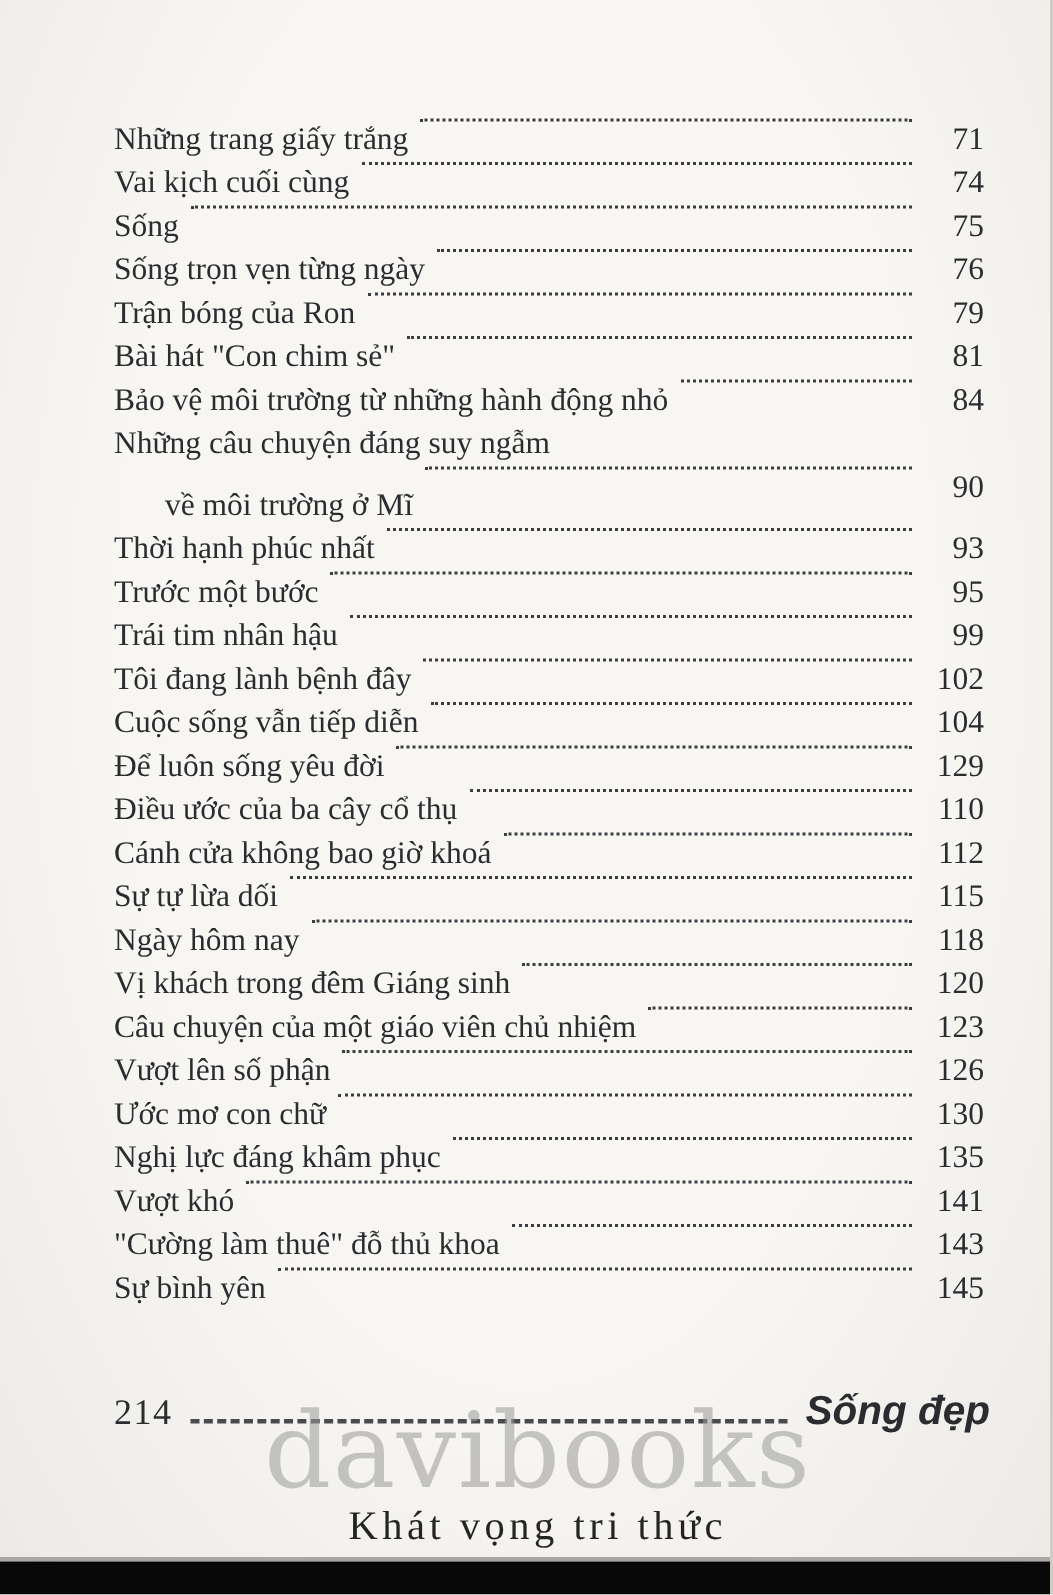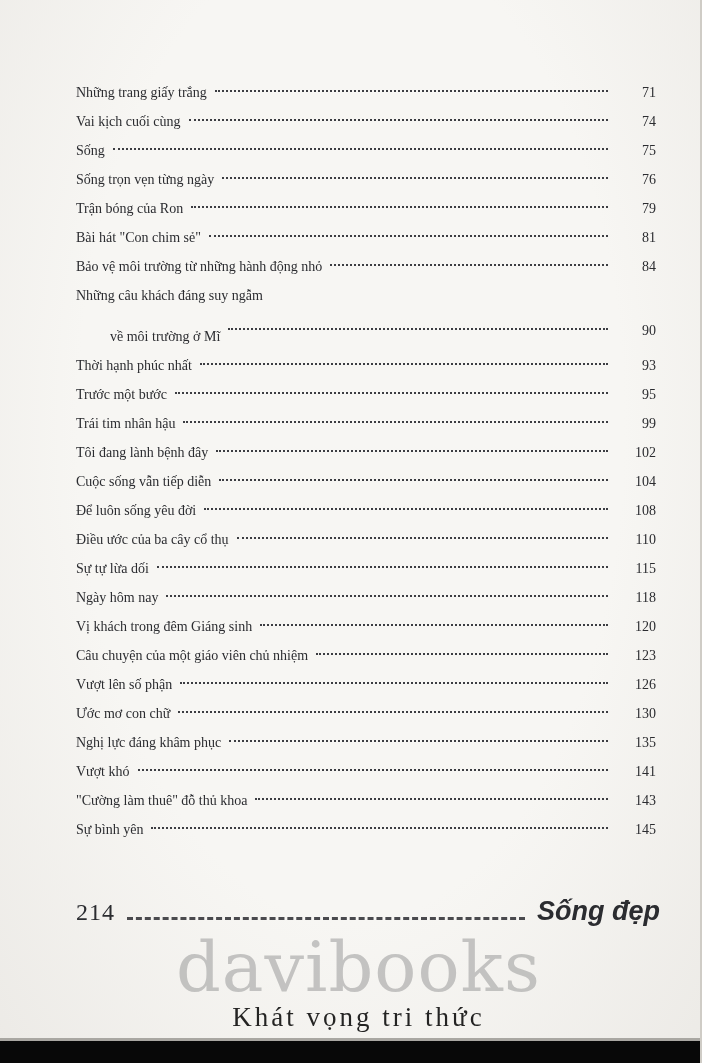--- a/index.html
+++ b/index.html
@@ -20,23 +20,23 @@
     position: absolute;
     inset: 0;
     border-right: 2px solid #cfccc6;
   }
   
   .toc {
     padding: 78px 44px 0 76px;
   }
   .toc-row {
     display: flex;
-    align-items: center;
+    align-items: flex-start;
     line-height: 29px;
-    font-size: 14px;
+    font-size: 21px;
     white-space: nowrap;
   }
   .toc-row .title {
     flex: 0 0 auto;
     padding-right: 4px;
   }
   .toc-row.indent .title {
     padding-left: 34px;
     margin-top: 12px;
   }
@@ -155,21 +155,21 @@
         <span class="title">Bài hát "Con chim sẻ"</span>
         <span class="leader"></span>
         <span class="pg">81</span>
       </div>
       <div class="toc-row">
         <span class="title">Bảo vệ môi trường từ những hành động nhỏ</span>
         <span class="leader"></span>
         <span class="pg">84</span>
       </div>
       <div class="toc-row">
-        <span class="title">Những câu khách đáng suy ngẫm</span>
+        <span class="title">Những câu chuyện đáng suy ngẫm</span>
       </div>
       <div class="toc-row indent">
         <span class="title">về môi trường ở Mĩ</span>
         <span class="leader"></span>
         <span class="pg">90</span>
       </div>
       <div class="toc-row">
         <span class="title">Thời hạnh phúc nhất</span>
         <span class="leader"></span>
         <span class="pg">93</span>
@@ -190,26 +190,31 @@
         <span class="pg">102</span>
       </div>
       <div class="toc-row">
         <span class="title">Cuộc sống vẫn tiếp diễn</span>
         <span class="leader"></span>
         <span class="pg">104</span>
       </div>
       <div class="toc-row">
         <span class="title">Để luôn sống yêu đời</span>
         <span class="leader"></span>
-        <span class="pg">108</span>
+        <span class="pg">129</span>
       </div>
       <div class="toc-row">
         <span class="title">Điều ước của ba cây cổ thụ</span>
         <span class="leader"></span>
         <span class="pg">110</span>
+      </div>
+      <div class="toc-row">
+        <span class="title">Cánh cửa không bao giờ khoá</span>
+        <span class="leader"></span>
+        <span class="pg">112</span>
       </div>
       <div class="toc-row">
         <span class="title">Sự tự lừa dối</span>
         <span class="leader"></span>
         <span class="pg">115</span>
       </div>
       <div class="toc-row">
         <span class="title">Ngày hôm nay</span>
         <span class="leader"></span>
         <span class="pg">118</span>

